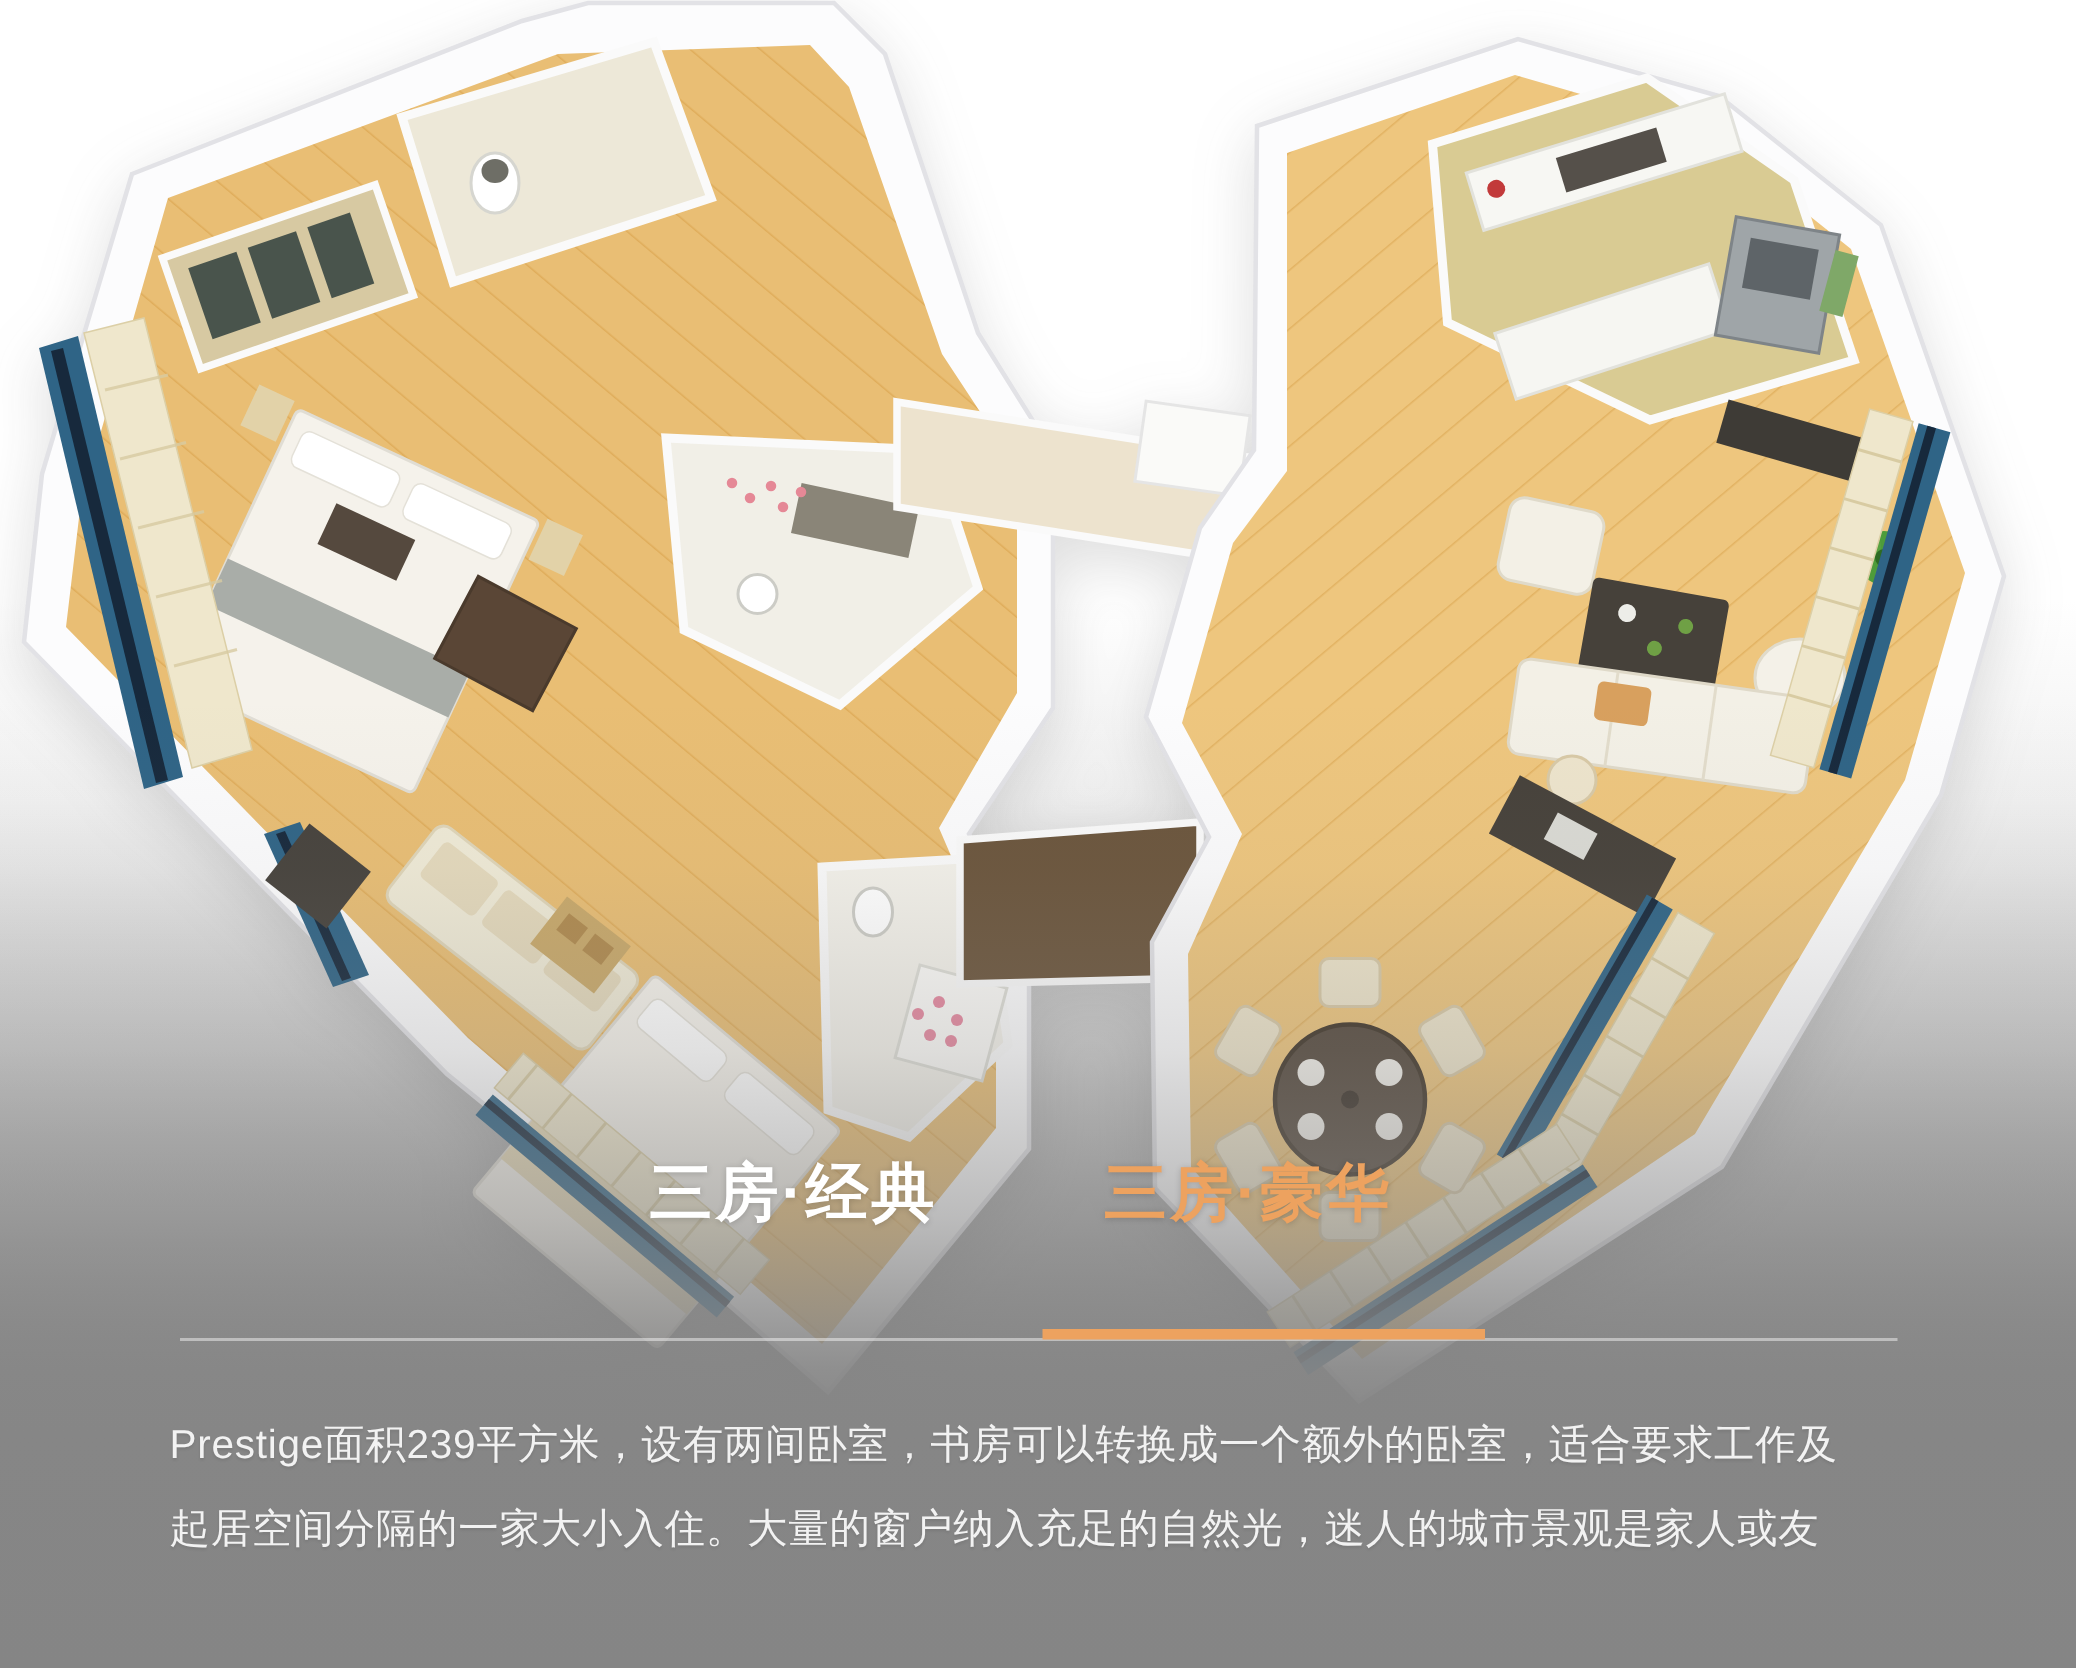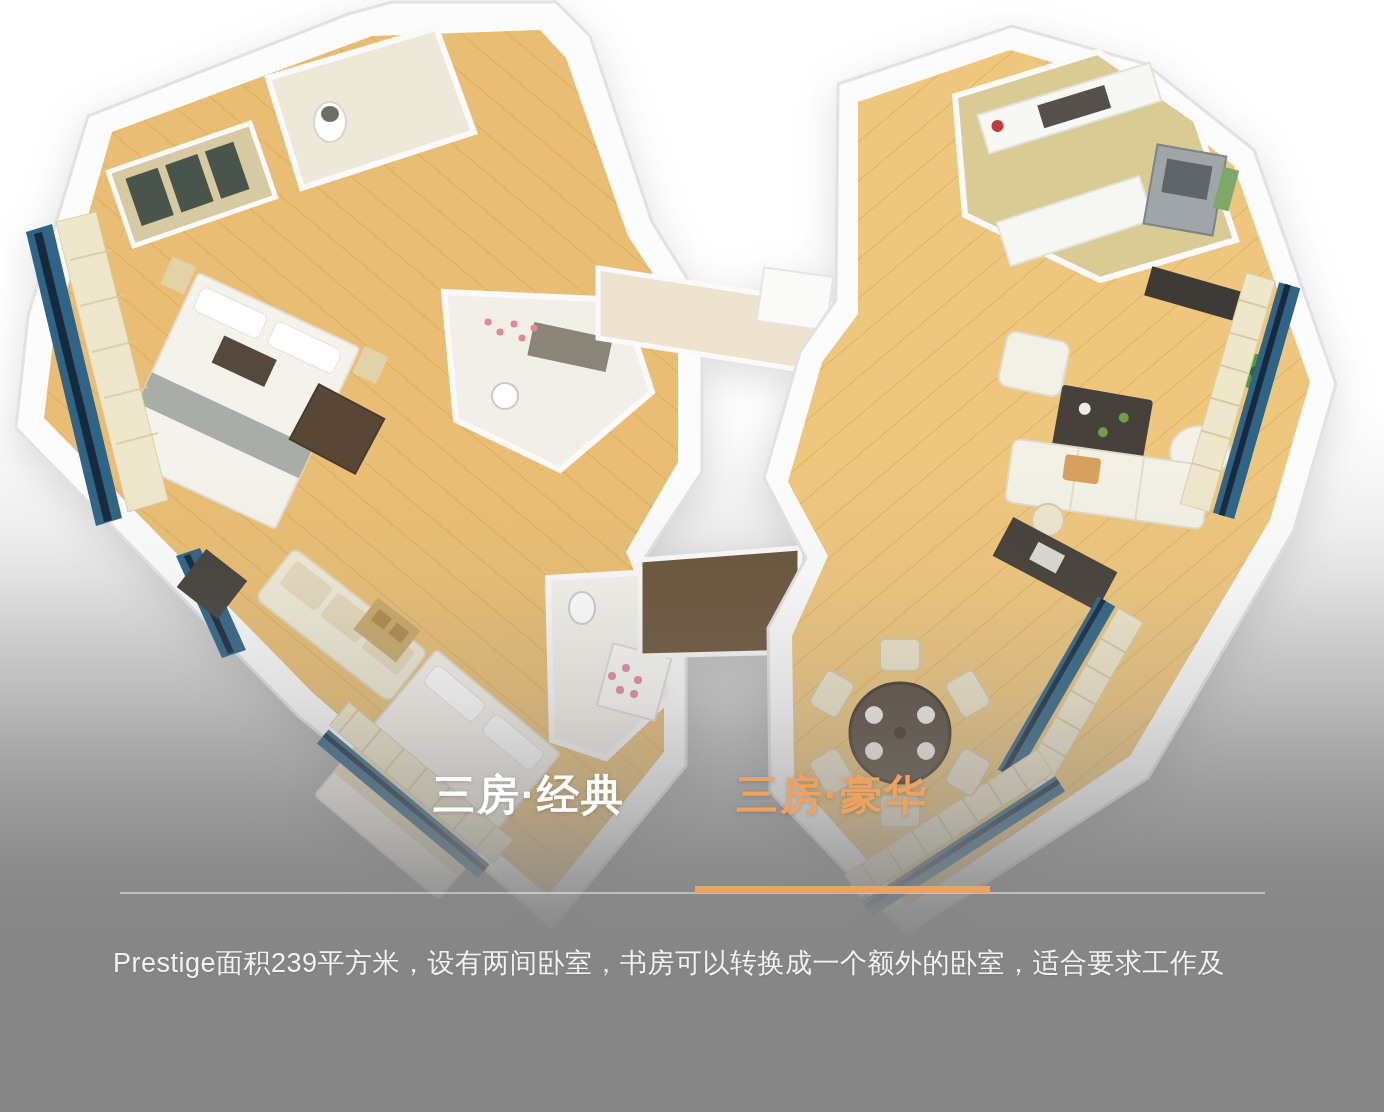--- a/index.html
+++ b/index.html
@@ -290,15 +290,16 @@
   <div class="fade-overlay"></div>
 
   <div class="tab tab-classic">三房·经典</div>
   <div class="tab tab-deluxe">三房·豪华</div>
 
   <div class="divider"></div>
   <div class="tab-underline"></div>
 
   <div class="description">
     <div class="desc-line">Prestige面积239平方米，设有两间卧室，书房可以转换成一个额外的卧室，适合要求工作及</div>
+    <div class="desc-line">起居空间分隔的一家大小入住。大量的窗户纳入充足的自然光，迷人的城市景观是家人或友</div>
   </div>
 
 </div>
 
 </body></html>

